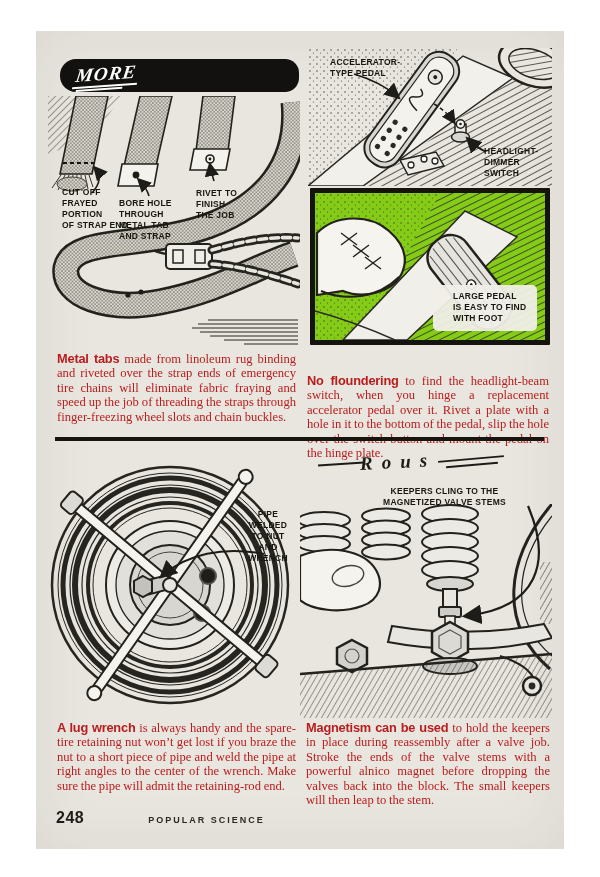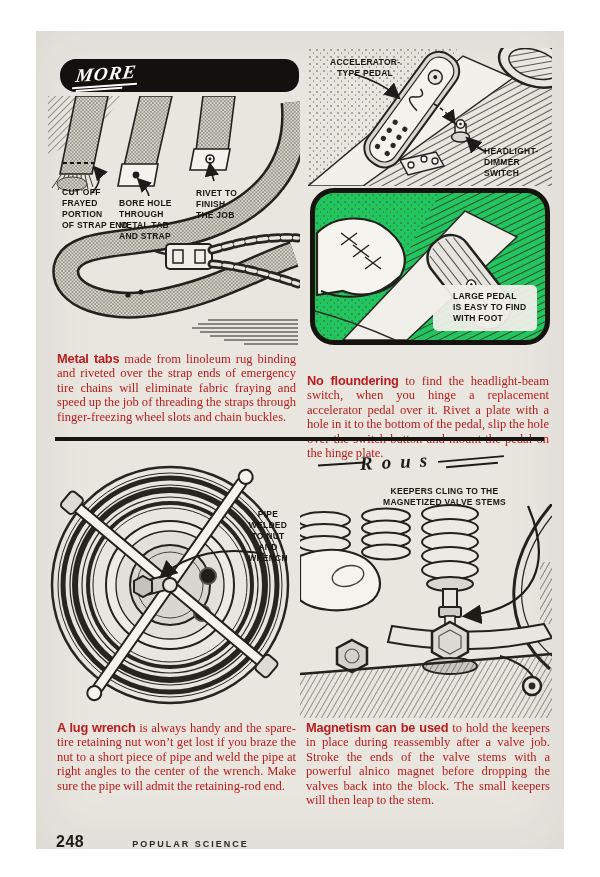--- a/index.html
+++ b/index.html
@@ -21,28 +21,28 @@
   .ill-label{position:absolute;font:bold 8.5px/1.3 "Liberation Sans",sans-serif;
              color:#17160f;white-space:pre-line;letter-spacing:.25px;}
   .center{text-align:center;}
   
   .caption{position:absolute;font:12.6px/14.4px "Liberation Serif",serif;color:#b91c1c;
            text-align:justify;word-spacing:-.4px;}
   .caption .lead{font:bold 12.8px/14.4px "Liberation Sans",sans-serif;letter-spacing:-.2px;}
   .divider{position:absolute;left:55px;top:437px;width:489px;height:4px;background:#16150f;}
   
   .frame{position:absolute;left:310px;top:188px;width:240px;height:157px;box-sizing:border-box;
-         border:5px solid #14130e;border-radius:24px;background:#22c55e;overflow:hidden;}
+         border:5px solid #14130e;border-radius:1px;background:#84cc16;overflow:hidden;}
   
   .signature{position:absolute;left:318px;top:449px;width:186px;height:26px;}
   .sig-stroke{position:absolute;height:2px;background:#1c1b17;}
   .sig-text{position:absolute;left:42px;top:0;font:italic bold 19px/26px "Liberation Serif",serif;
             letter-spacing:9px;transform:rotate(-3deg);color:#1c1b17;}
   
-  .footer{position:absolute;left:56px;top:810px;display:flex;align-items:baseline;gap:8px;margin-top:24px;}
+  .footer{position:absolute;left:56px;top:810px;display:flex;align-items:baseline;gap:24px;}
   .page-num{font:bold 16px/1 "Liberation Sans",sans-serif;letter-spacing:.5px;}
   .mag-name{font:bold 9px/1 "Liberation Sans",sans-serif;letter-spacing:2px;color:#2a2923;padding-left:40px;}
   svg{display:block;}
 </style>
 </head>
 <body>
 
 <div class="stage">
   <div class="page"></div>
 
@@ -180,21 +180,21 @@
 
       <polygon points="92,112 128,104 136,118 100,127" fill="#eceae4" stroke="#22211c" stroke-width="1.5"></polygon>
       <circle cx="103" cy="117" r="3" fill="#fff" stroke="#22211c" stroke-width="1.3"></circle>
       <circle cx="116" cy="111" r="3" fill="#fff" stroke="#22211c" stroke-width="1.3"></circle>
       <circle cx="127" cy="113" r="3" fill="#fff" stroke="#22211c" stroke-width="1.3"></circle>
 
       <path d="M46,26 C66,32 80,40 90,49" fill="none" stroke="#1d1c18" stroke-width="1.8" marker-end="url(#ar2)"></path>
       <path d="M178,104 C170,100 165,96 160,91" fill="none" stroke="#1d1c18" stroke-width="1.8" marker-end="url(#ar2)"></path>
     </svg>
   </div>
-  <div class="ill-label" style="left:330px;top:57px;text-align:center;">ACCELERATOR-
+  <div class="ill-label" style="left:330px;top:57px;">ACCELERATOR-
 TYPE PEDAL</div>
   <div class="ill-label" style="left:484px;top:146px;">HEADLIGHT-
 DIMMER
 SWITCH</div>
 
   <div class="frame">
     <svg width="230" height="147" viewBox="0 0 230 147">
       <defs>
         <pattern id="d3" width="7" height="7" patternUnits="userSpaceOnUse">
           <circle cx="2" cy="2" r="0.8" fill="#3a3833"></circle>

